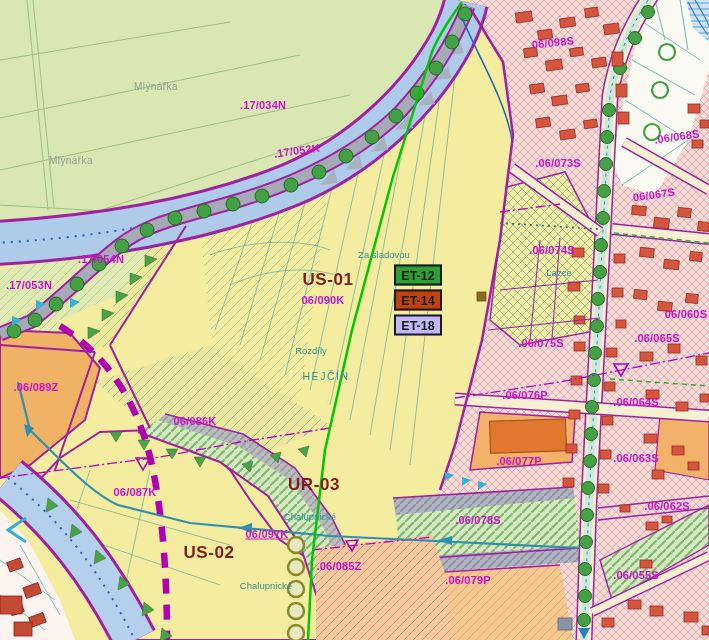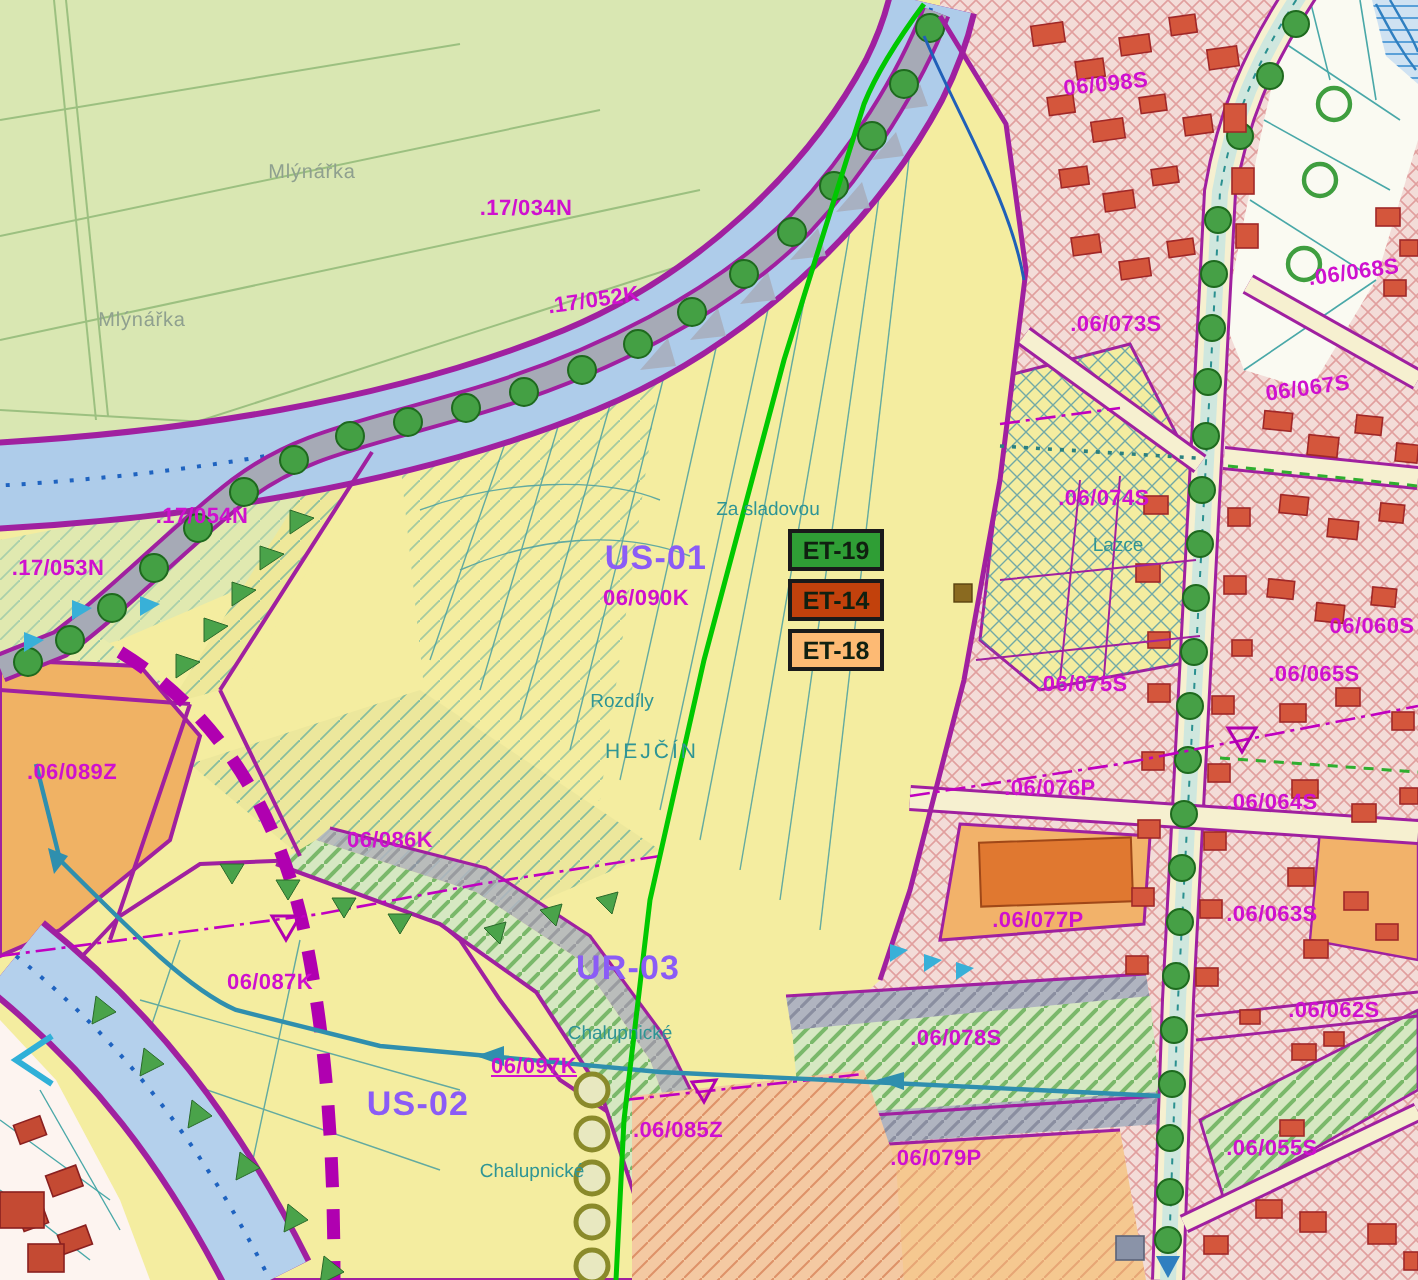--- a/index.html
+++ b/index.html
@@ -1,21 +1,21 @@
 <!DOCTYPE html>
 <html><head>
 <meta charset="utf-8">
 <style>
   html,body{margin:0;padding:0;background:#e8e8e8;font-family:"Liberation Sans",sans-serif;}
   .map-viewport{position:relative;width:709px;height:640px;overflow:hidden;background:#f4eda0;}
   .map-viewport svg{position:absolute;left:0;top:0;}
   #labels-layer,#et-layer{position:absolute;left:0;top:0;width:100%;height:100%;pointer-events:none;}
   .lbl{position:absolute;transform:translate(-50%,-50%);white-space:nowrap;line-height:1;}
   .parcel{color:#cf10cf;font-size:11px;font-weight:700;letter-spacing:.2px;}
-  .zone{color:#8b5cf6;font-size:17px;font-weight:800;letter-spacing:.6px;}
+  .zone{color:#7f1d1d;font-size:17px;font-weight:800;letter-spacing:.6px;}
   .place{color:#2f9595;font-size:9.5px;}
   .place-caps{color:#2f9595;font-size:10.5px;letter-spacing:1.5px;}
   .gray{color:#8fa08f;font-size:10px;letter-spacing:.4px;}
   .et-box{position:absolute;transform:translate(-50%,-50%);border:2px solid #1a1a1a;
           width:44px;height:17px;display:flex;align-items:center;justify-content:center;
           font-size:12.5px;font-weight:700;color:#102010;}
 </style>
 </head>
 <body>
 
@@ -451,17 +451,17 @@
       <span class="lbl parcel" style="left: 525px; top: 395px;">.06/076P</span>
       <span class="lbl parcel" style="left: 636px; top: 402px;">.06/064S</span>
       <span class="lbl parcel" style="left: 519px; top: 461px;">.06/077P</span>
       <span class="lbl parcel" style="left: 636px; top: 458px;">.06/063S</span>
       <span class="lbl parcel" style="left: 633px; top: 506px; margin-left: 34px;">.06/062S</span>
       <span class="lbl parcel" style="left: 478px; top: 520px;">.06/078S</span>
       <span class="lbl parcel" style="left: 627px; top: 575px; padding-left: 18px;">.06/055S</span>
       <span class="lbl parcel" style="left: 468px; top: 580px;">.06/079P</span>
     </div>
 <div id="et-layer">
-      <div class="et-box" style="left: 418px; top: 275px; background: rgb(47, 158, 53);">ET-19</div>
+      <div class="et-box" style="left: 418px; top: 275px; background: rgb(47, 158, 53);">ET-12</div>
       <div class="et-box" style="left: 418px; top: 300px; background: #c2410c;">ET-14</div>
-      <div class="et-box" style="left: 418px; top: 325px; background: #fdba74;">ET-18</div>
+      <div class="et-box" style="left: 418px; top: 325px; background: #c4b5fd;">ET-18</div>
     </div>
 </div>
 
 </body></html>

